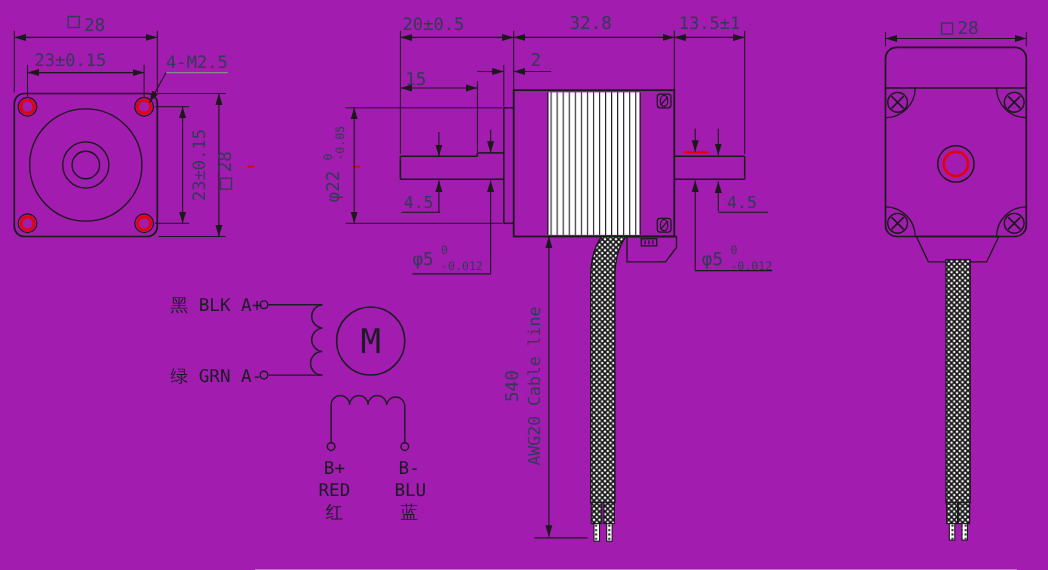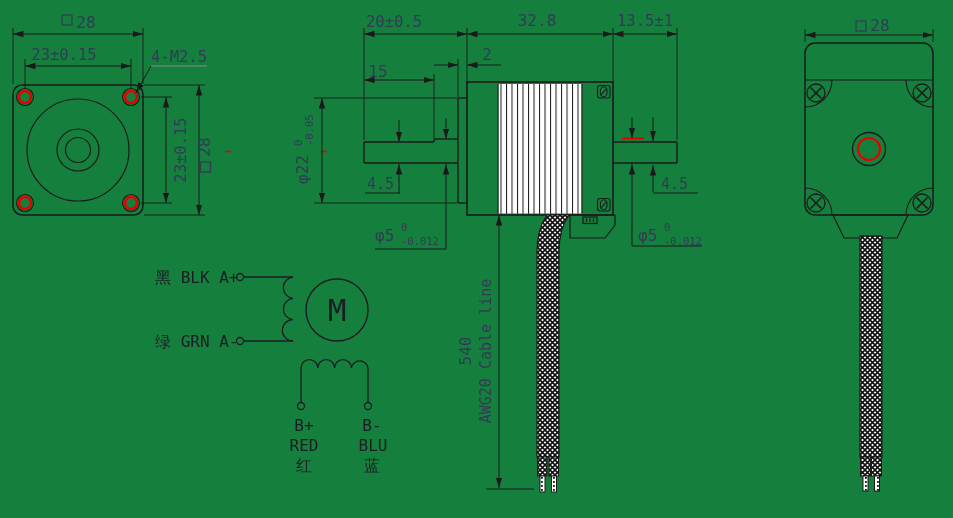--- a/index.html
+++ b/index.html
@@ -1,16 +1,16 @@
 <!DOCTYPE html>
 <html><head>
 <meta charset="utf-8">
 <style>
   html,body{margin:0;padding:0;background:#ffffff;}
-  .stage{position:relative;width:953px;height:518px;background:#15803d;overflow:hidden;
+  .stage{position:relative;width:953px;height:518px;background:#a21caf;overflow:hidden;
          font-family:"DejaVu Sans Mono","Liberation Mono",monospace;}
   svg text{font-family:"DejaVu Sans Mono","Liberation Mono",monospace;fill:#333a56;}
   svg text.lbl{fill:#1c1c24;}
 </style>
 </head>
 <body>
 
 <div class="stage">
 <svg width="953" height="518" viewBox="0 0 953 518">
   <defs>

